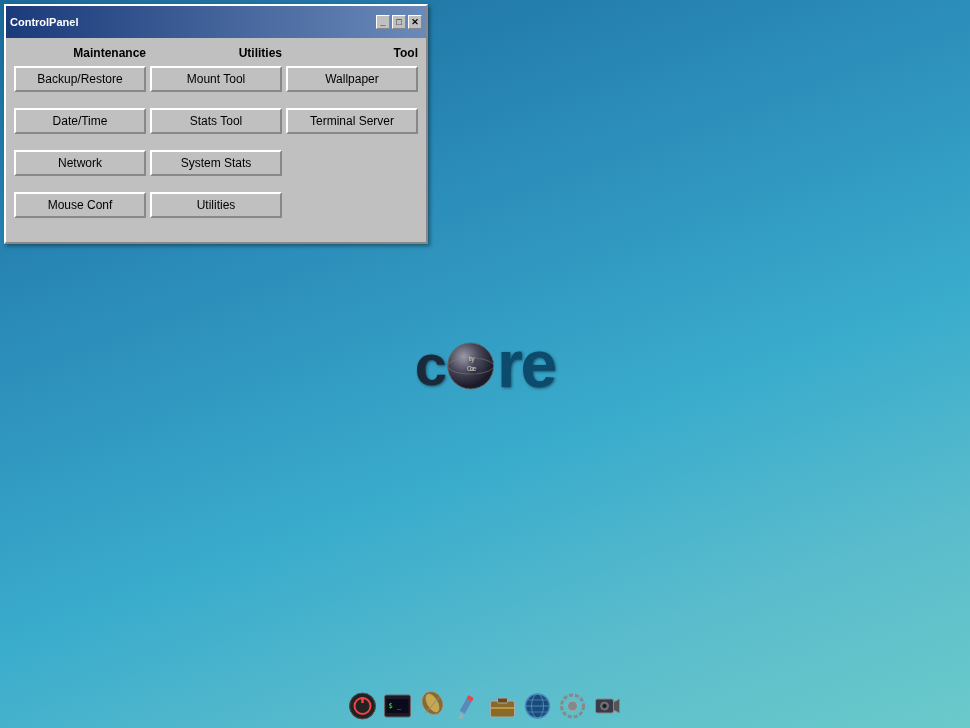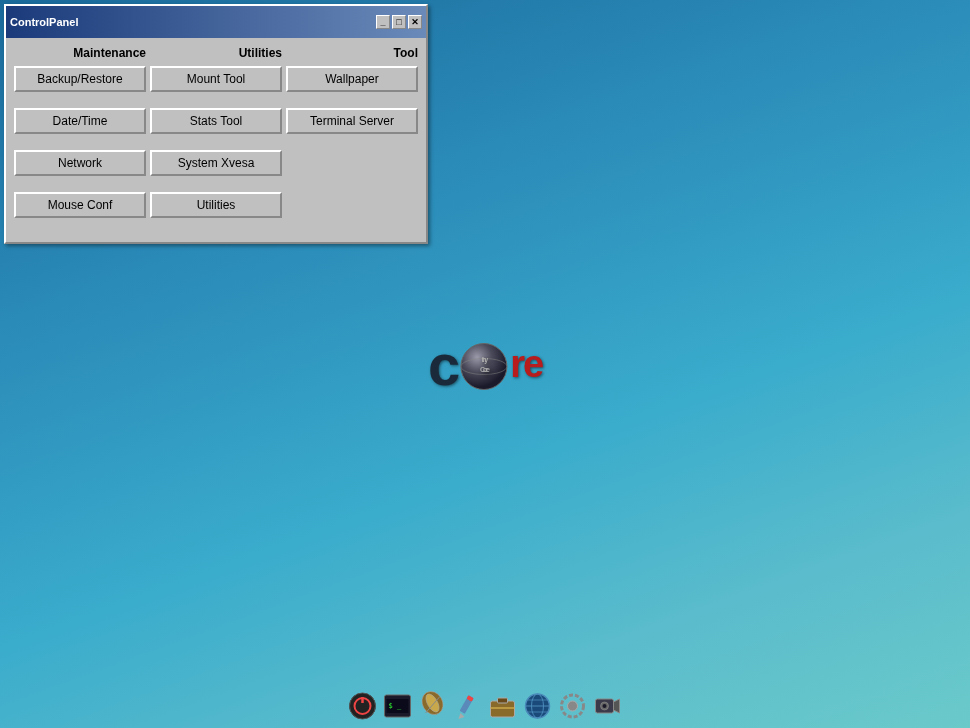--- a/index.html
+++ b/index.html
@@ -165,21 +165,21 @@
           <button class="panel-button">Backup/Restore</button>
           <button class="panel-button">Date/Time</button>
           <button class="panel-button">Network</button>
           <button class="panel-button">Mouse Conf</button>
         </div>
 
         <div class="column">
           <div class="column-header">Utilities</div>
           <button class="panel-button">Mount Tool</button>
           <button class="panel-button">Stats Tool</button>
-          <button class="panel-button">System Xvesa</button>
+          <button class="panel-button">System Stats</button>
           <button class="panel-button">Utilities</button>
         </div>
 
         <div class="column">
           <div class="column-header">Tool</div>
           <button class="panel-button">Wallpaper</button>
           <button class="panel-button">Terminal Server</button>
         </div>
 
       </div>
@@ -197,21 +197,21 @@
             <stop offset="100%" stop-color="#1a1a2a"></stop>
           </radialGradient>
         </defs>
         <circle cx="25" cy="25" r="23" fill="url(#sphereGrad)"></circle>
         <ellipse cx="25" cy="25" rx="23" ry="8" fill="none" stroke="#888" stroke-width="1" opacity="0.5"></ellipse>
         <text x="25" y="20" text-anchor="middle" font-size="7" fill="#aaa" font-family="sans-serif">tiny</text>
         <text x="25" y="30" text-anchor="middle" font-size="7" fill="#aaa" font-family="sans-serif">Core</text>
         <circle cx="25" cy="25" r="23" fill="none" stroke="#666" stroke-width="1"></circle>
       </svg>
     </span>
-    <span style="color:#b91c1c; font-size:38px; font-family:'Arial Black',sans-serif; font-weight:900; text-shadow: 1px 1px 3px rgba(0,0,0,0.5);">re</span>
+    <span style="color:#0c4a6e; font-size:66px; font-family:'Arial Black',sans-serif; font-weight:900; text-shadow: 1px 1px 3px rgba(0,0,0,0.5);">re</span>
   </div>
 
   <div class="tbar">
 
     <div class="tbar-item">
       <svg width="30" height="30" viewBox="0 0 30 30">
         <circle cx="15" cy="15" r="13" fill="radial-gradient(circle, #555, #111)"></circle>
         <circle cx="15" cy="15" r="13" fill="#222" stroke="#555" stroke-width="1"></circle>
         <circle cx="15" cy="15" r="8" fill="none" stroke="#e44" stroke-width="2"></circle>
         <line x1="15" y1="6" x2="15" y2="12" stroke="#e44" stroke-width="2.5"></line>

